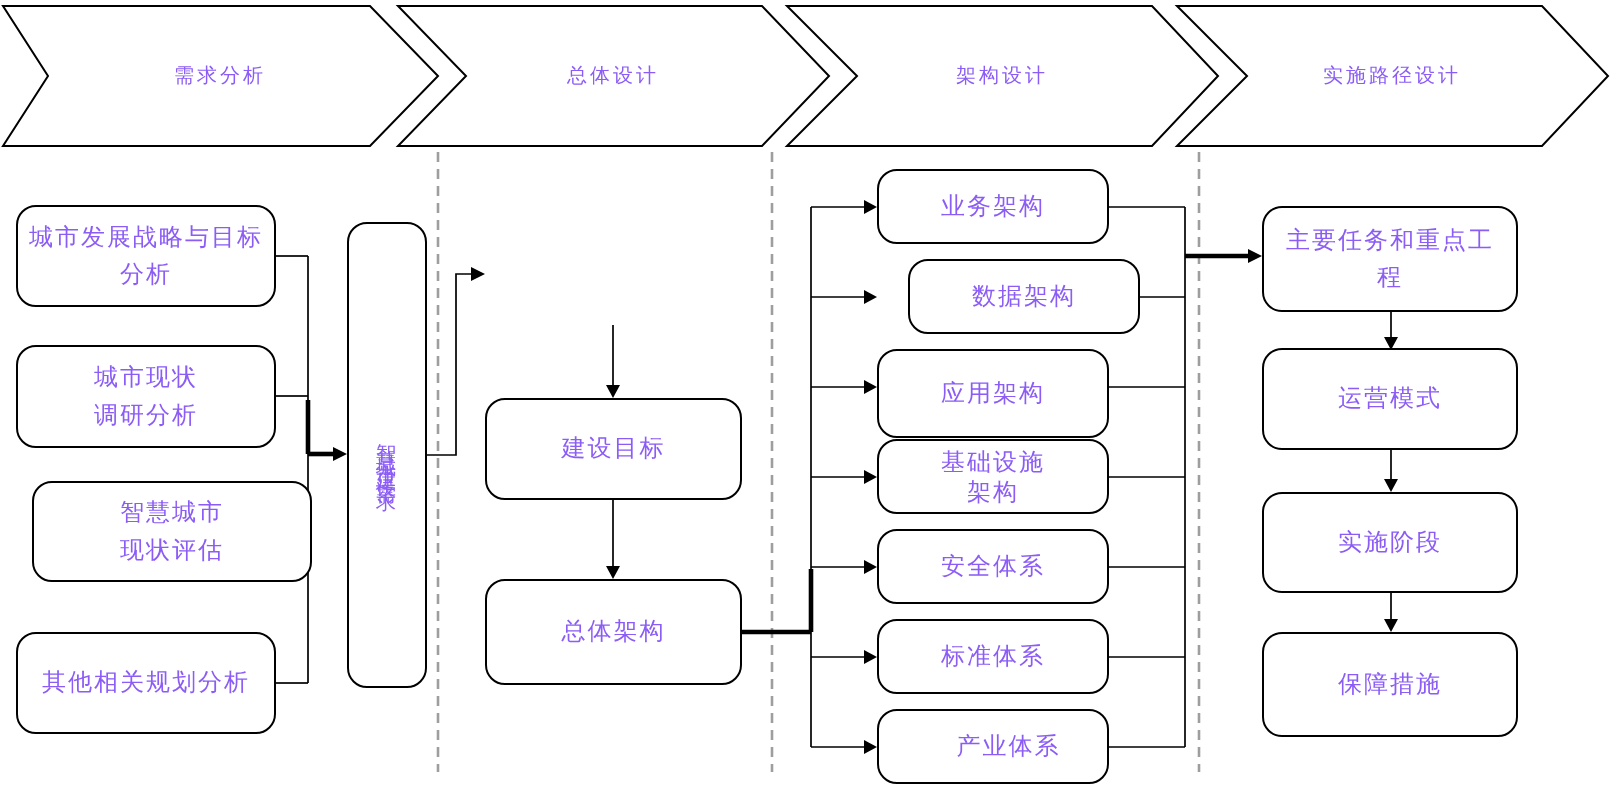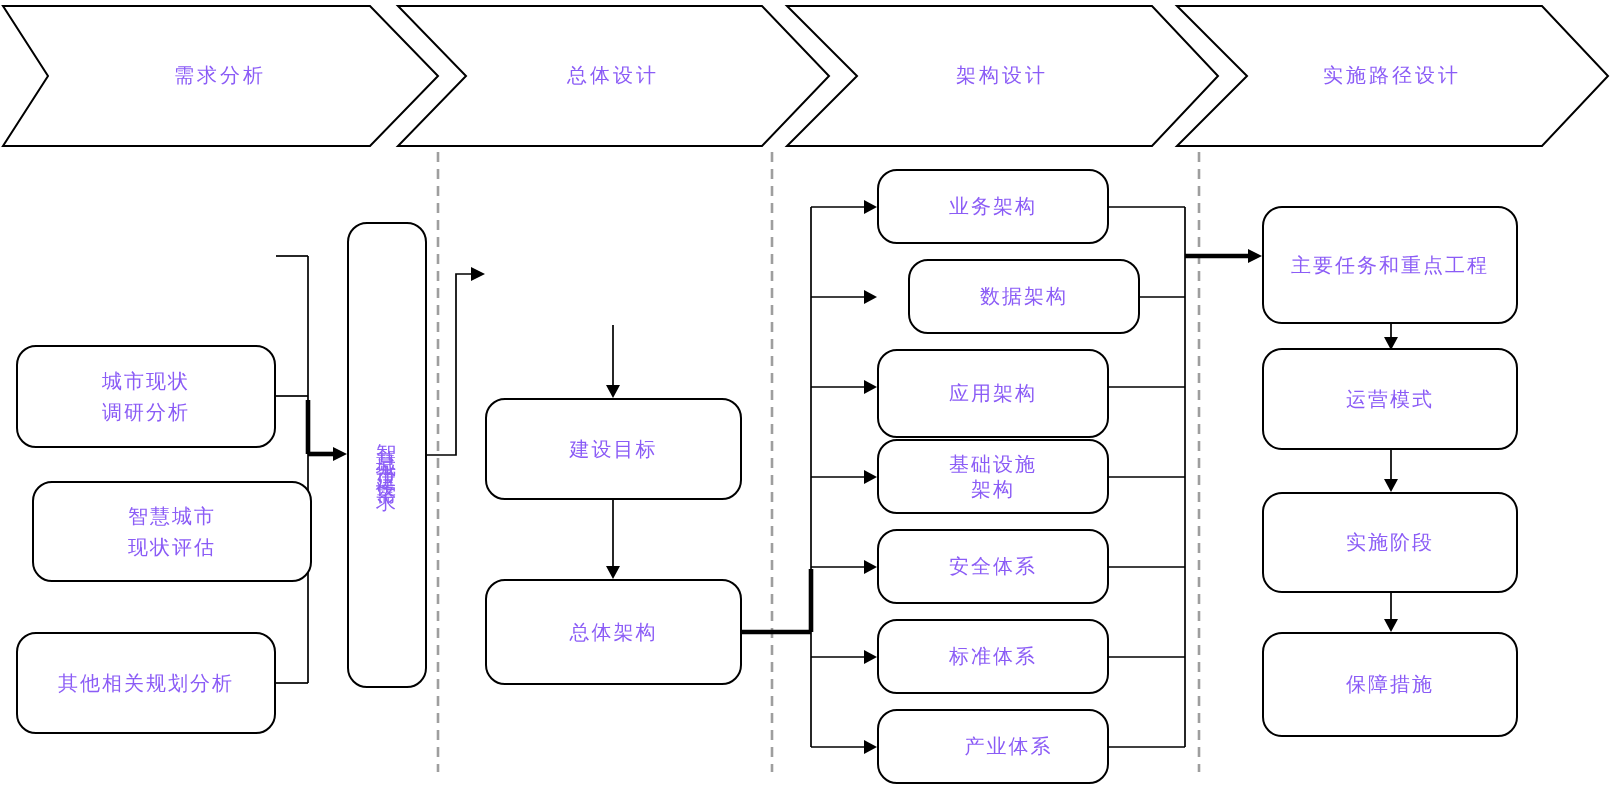--- a/index.html
+++ b/index.html
@@ -13,21 +13,21 @@
   }
   #connectors{position:absolute;left:0;top:0;width:1613px;height:796px;}
   .node{
     position:absolute;
     box-sizing:border-box;
     border:2.4px solid #000;
     border-radius:20px;
     background:#fff;
     display:flex;align-items:center;justify-content:center;
     text-align:center;
-    font-size:20px;
+    font-size:24px;
     letter-spacing:2px;
     line-height:1.55;
     white-space:pre-line;
     padding:4px 10px;
     z-index:2;
   }
   .chev-label{
     position:absolute;
     top:62px;
     transform:translateX(-50%);
@@ -134,20 +134,21 @@
       <polygon points="1391,492 1384,479 1398,479"></polygon>
       <polygon points="1391,632 1384,619 1398,619"></polygon>
     </g>
   </svg>
 
   <div class="chev-label" style="left:220px;">需求分析</div>
   <div class="chev-label" style="left:613px;">总体设计</div>
   <div class="chev-label" style="left:1002px;">架构设计</div>
   <div class="chev-label" style="left:1392px;">实施路径设计</div>
 
+  <div class="node" style="left:16px;top:205px;width:260px;height:102px;">城市发展战略与目标分析</div>
   <div class="node" style="left:16px;top:345px;width:260px;height:103px;">城市现状
 调研分析</div>
   <div class="node" style="left:32px;top:481px;width:280px;height:101px;">智慧城市
 现状评估</div>
   <div class="node" style="left:16px;top:632px;width:260px;height:102px;">其他相关规划分析</div>
 
   <div class="vnode" style="left:347px;top:222px;width:80px;height:466px;">
     <span>智慧城市建设需求</span>
   </div>
 
@@ -156,18 +157,18 @@
 
   <div class="node" style="left:877px;top:169px;width:232px;height:75px;">业务架构</div>
   <div class="node" style="left:877px;top:259px;width:232px;height:75px;margin-left:31px;">数据架构</div>
   <div class="node" style="left:877px;top:349px;width:232px;height:89px;">应用架构</div>
   <div class="node" style="left:877px;top:439px;width:232px;height:75px;line-height:1.25;">基础设施
 架构</div>
   <div class="node" style="left:877px;top:529px;width:232px;height:75px;">安全体系</div>
   <div class="node" style="left:877px;top:619px;width:232px;height:75px;">标准体系</div>
   <div class="node" style="left:877px;top:709px;width:232px;height:75px;padding-left:41px;">产业体系</div>
 
-  <div class="node" style="left:1262px;top:206px;width:256px;height:118px;">主要任务和重点工程</div>
+  <div class="node" style="left:1262px;top:206px;width:256px;height:106px;">主要任务和重点工程</div>
   <div class="node" style="left:1262px;top:348px;width:256px;height:102px;">运营模式</div>
   <div class="node" style="left:1262px;top:492px;width:256px;height:101px;">实施阶段</div>
   <div class="node" style="left:1262px;top:632px;width:256px;height:105px;">保障措施</div>
 
 </div>
 
 </body></html>

